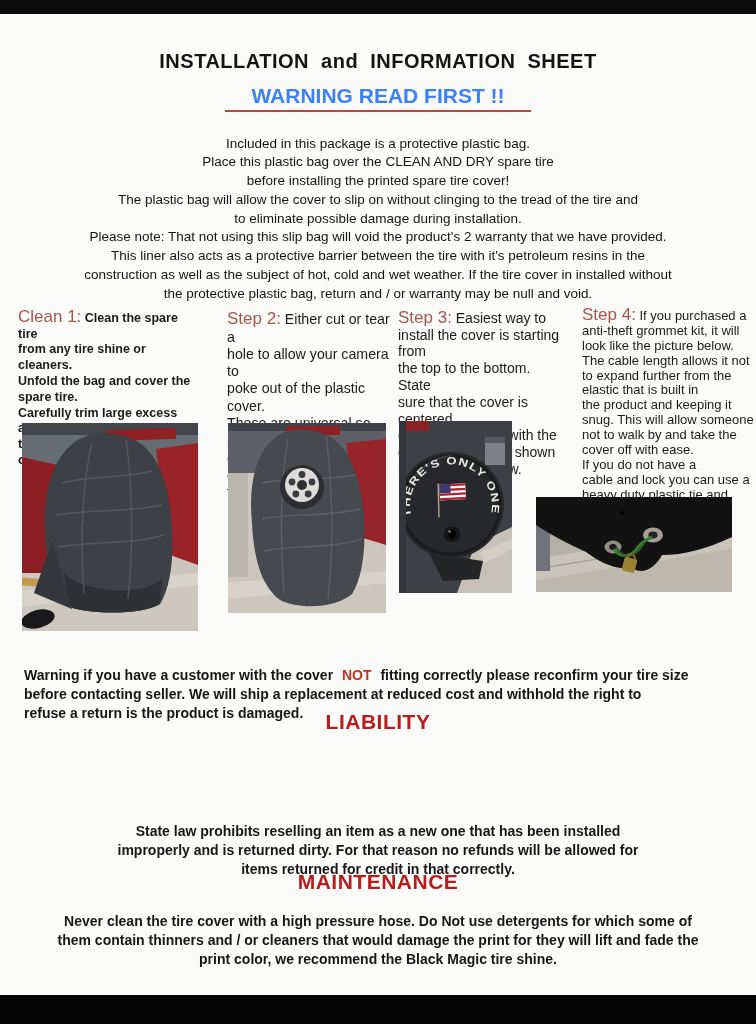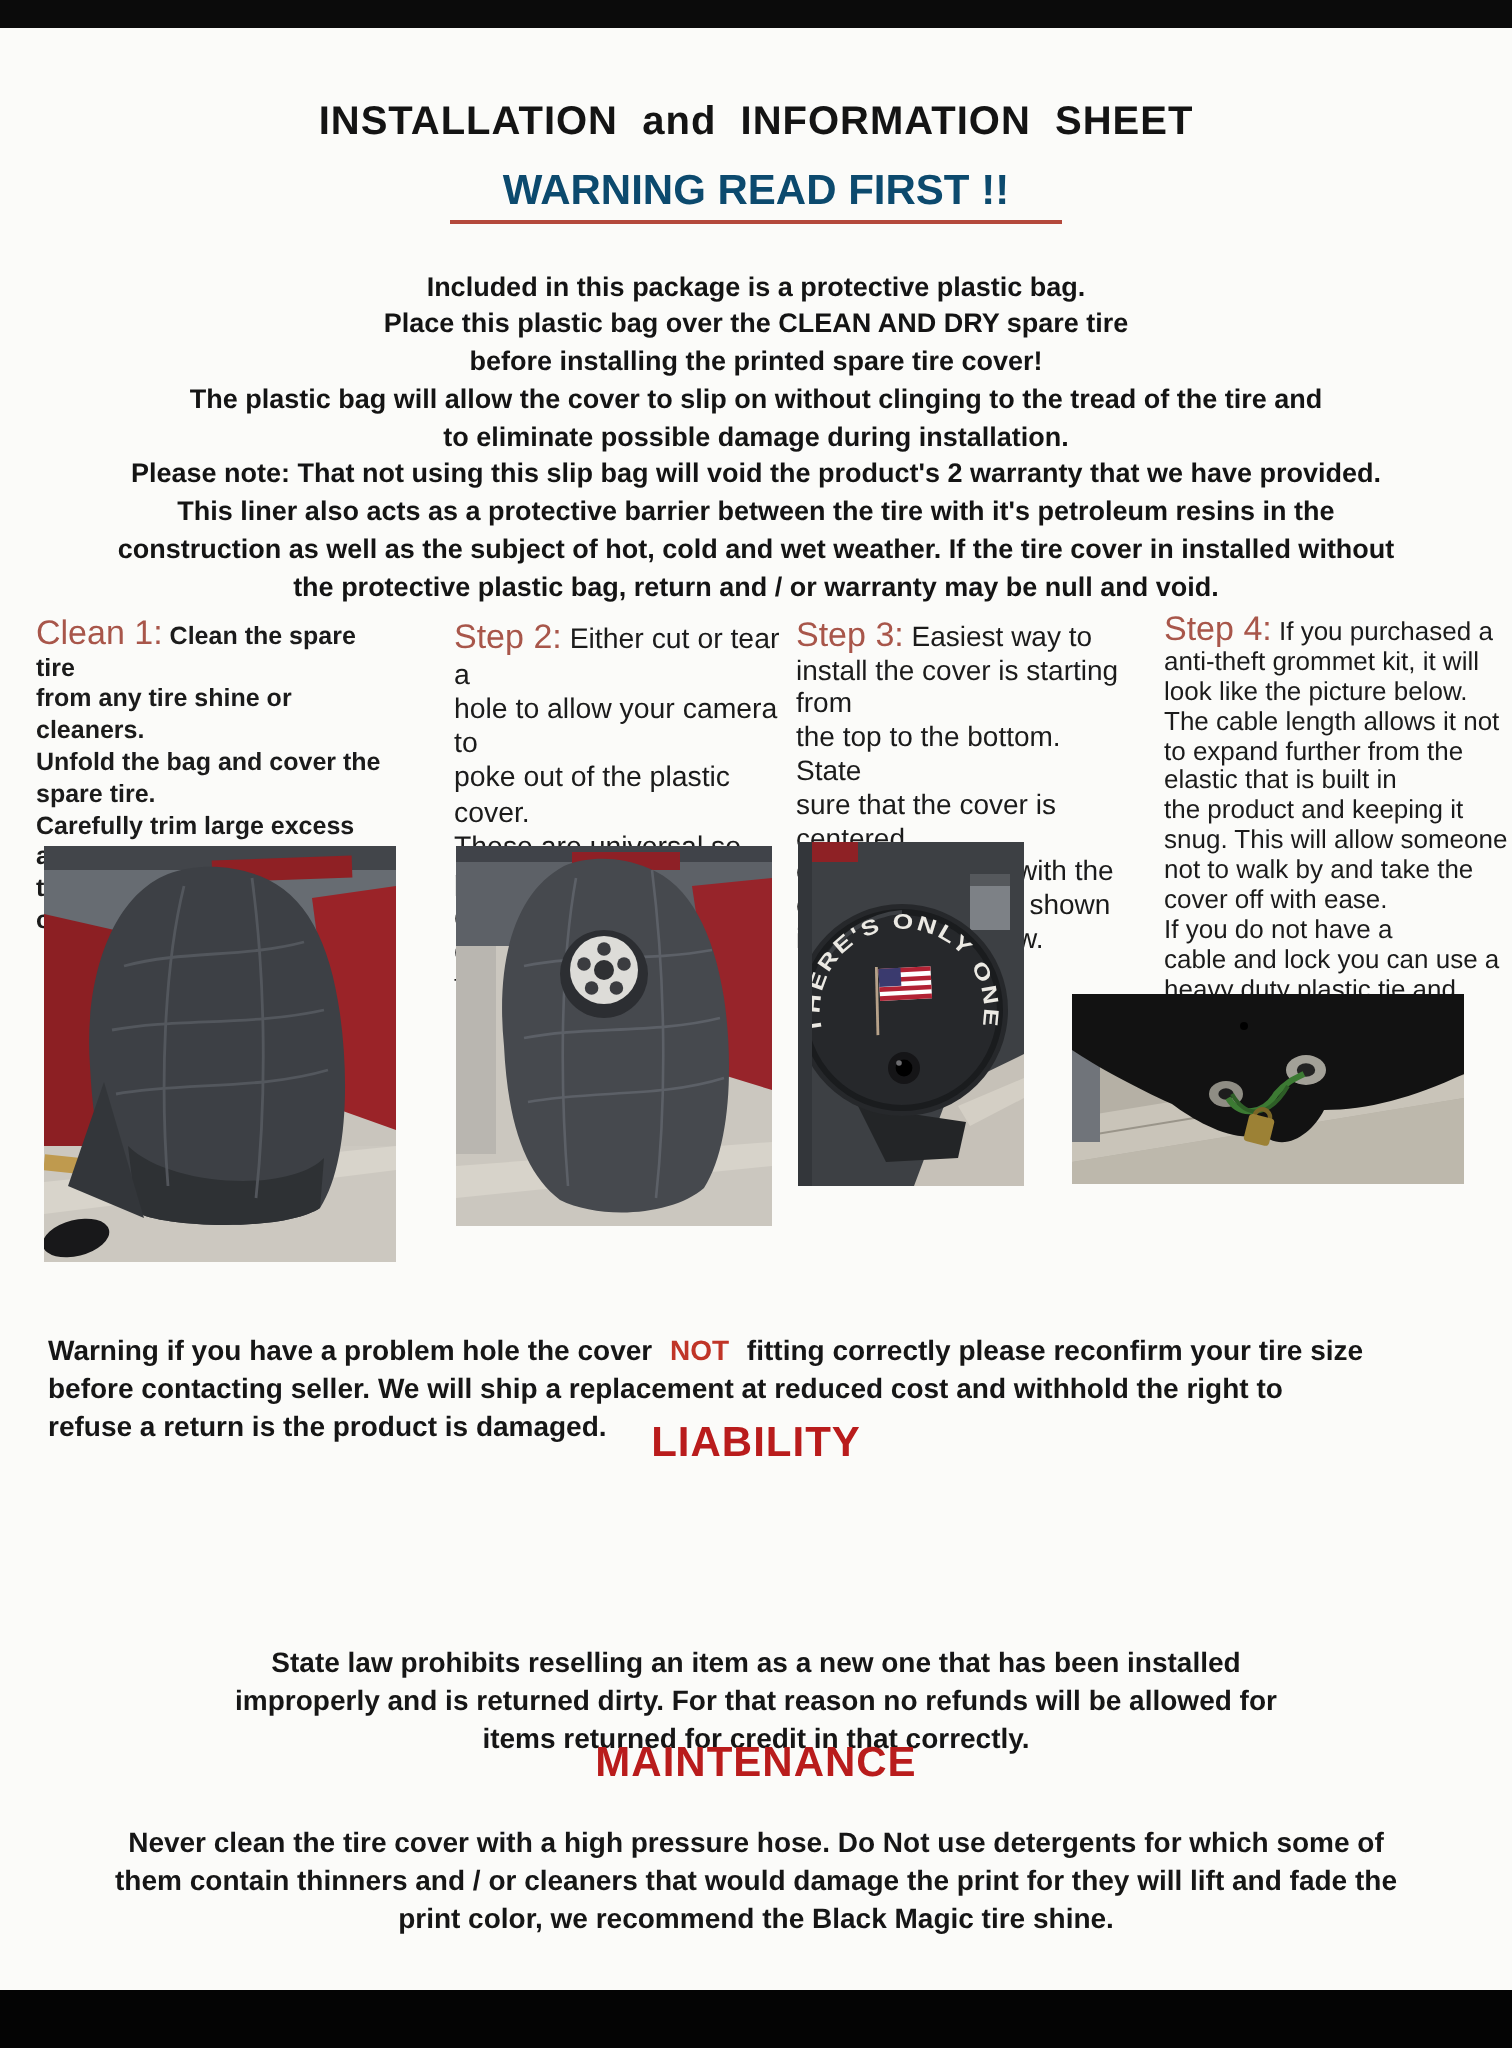--- a/index.html
+++ b/index.html
@@ -11,27 +11,27 @@
   .bar { position:absolute; left:0; width:756px; background:#0b0b0b; }
   .bar.top { top:0; height:14px; }
   .bar.bottom { top:995px; height:29px; background:#040404; }
 
   .title {
     position:absolute; top:50px; left:0; width:756px; text-align:center;
     font-size:20px; font-weight:bold; letter-spacing:.5px; white-space:pre; color:#141414;
   }
   .warn-head {
     position:absolute; top:84px; left:0; width:756px; text-align:center;
-    font-size:21px; font-weight:bold; color:#0c4a6e;
+    font-size:21px; font-weight:bold; color:#3b82f6;
   }
   .warn-head .ul { border-bottom:2px solid #b4493c; padding:0 26px 3px 26px; }
 
   .intro {
     position:absolute; top:121px; left:28px; width:700px; text-align:center;
-    font-size:13.5px; font-weight:bold; line-height:18.8px; white-space:pre-line; color:#141414;
+    font-size:13.5px; font-weight:normal; line-height:18.8px; white-space:pre-line; color:#141414;
   }
 
   .step { position:absolute; white-space:pre-line; color:#1b1b1b; }
   .step .lbl { font-size:17px; font-weight:400; color:#a8564a; }
   .s1 { left:18px;  top:293px; width:174px; font-size:12.5px; font-weight:bold; line-height:15.8px; }
   .s2 { left:227px; top:293px; width:172px; font-size:14.2px; font-weight:400; line-height:17.3px; }
   .s3 { left:398px; top:293px; width:166px; font-size:14px;   font-weight:400; line-height:16.8px; }
   .s4 { left:582px; top:293px; width:172px; font-size:13px;   font-weight:400; line-height:14.9px; }
 
   .ph { position:absolute; display:block; }
@@ -222,21 +222,21 @@
     <ellipse cx="77" cy="50" rx="8.5" ry="6.5" fill="#8f8d84"></ellipse>
     <ellipse cx="77" cy="50" rx="3.8" ry="2.9" fill="#1d1d1d"></ellipse>
     <path d="M78,52 C84,62 96,60 102,50 C107,44 112,42 116,40" stroke="#3c7a33" stroke-width="3" fill="none"></path>
     <path d="M80,50 C88,64 100,60 108,46" stroke="#2e5e27" stroke-width="2" fill="none"></path>
     <g transform="rotate(14 94 66)">
       <path d="M90,62 C90,56 98,56 98,62" stroke="#7a6526" stroke-width="2.2" fill="none"></path>
       <rect x="87.5" y="61" width="13" height="14" rx="2" fill="#9c8135"></rect>
     </g>
   </svg>
 
-  <p class="warning-note"><span>Warning if you have a problem hole the cover </span><span class="not">NOT</span><span> fitting correctly please reconfirm your tire size
+  <p class="warning-note"><span>Warning if you have a customer with the cover </span><span class="not">NOT</span><span> fitting correctly please reconfirm your tire size
 before contacting seller. We will ship a replacement at reduced cost and withhold the right to
 refuse a return is the product is damaged.</span></p>
 
   <div class="head-red liability-head">LIABILITY</div>
   <p class="para-center statelaw-body">State law prohibits reselling an item as a new one that has been installed
 improperly and is returned dirty. For that reason no refunds will be allowed for
 items returned for credit in that correctly.</p>
 
   <div class="head-red maintenance-head">MAINTENANCE</div>
   <p class="para-center maintenance-body">Never clean the tire cover with a high pressure hose.  Do Not  use detergents for which some of

